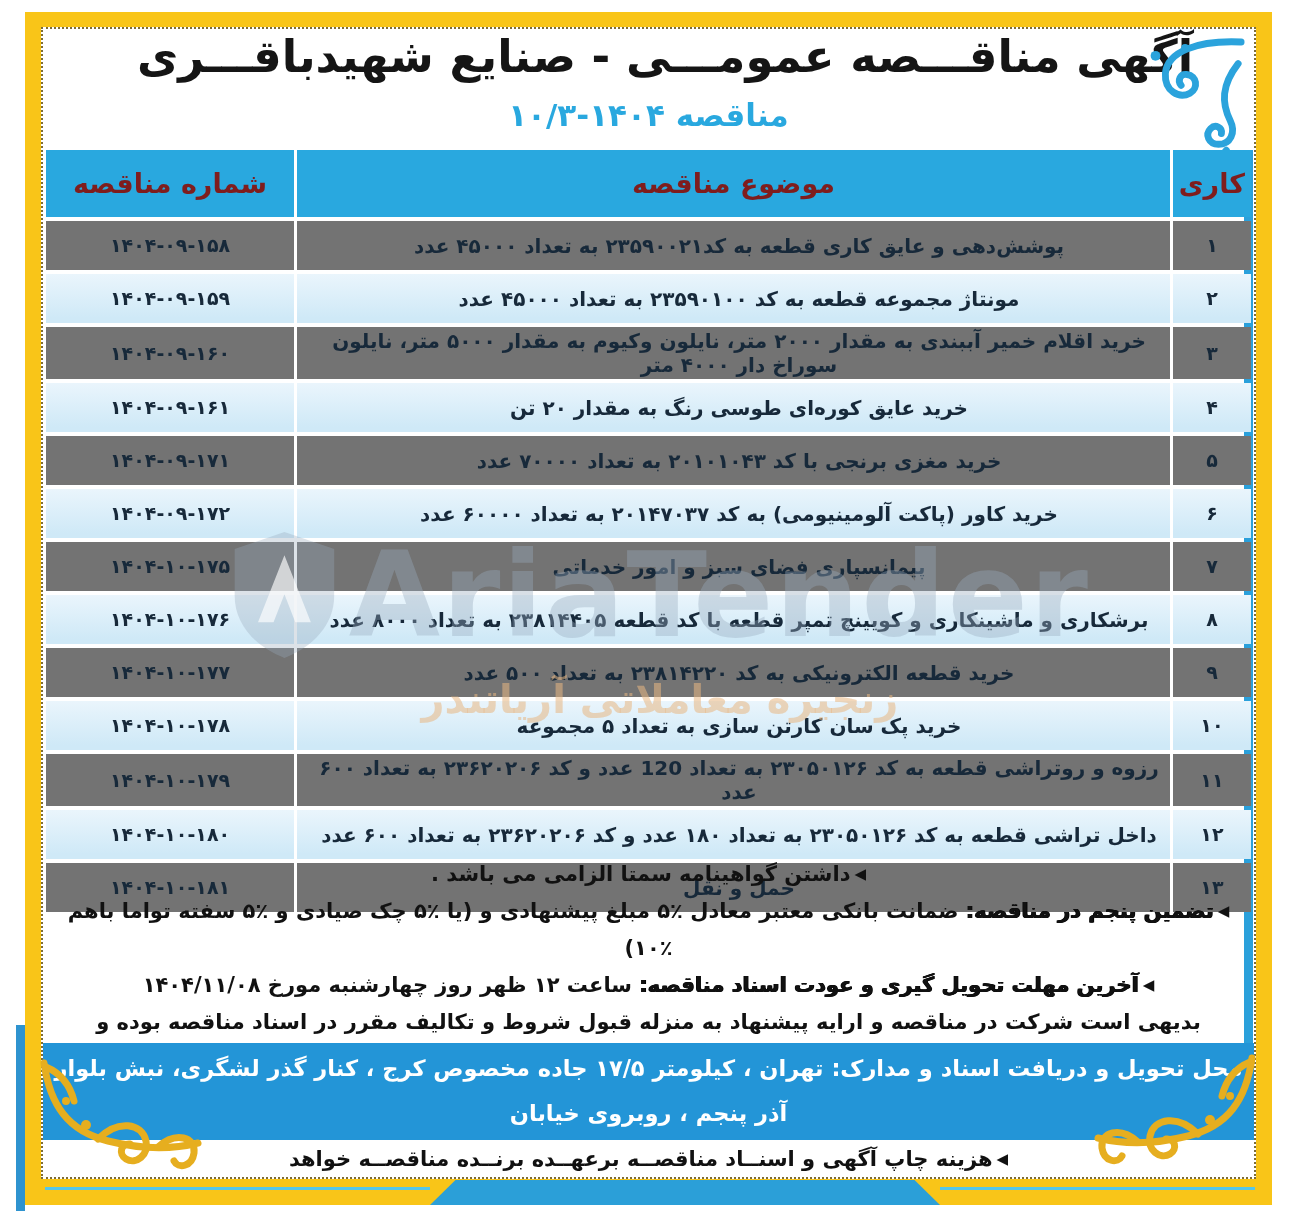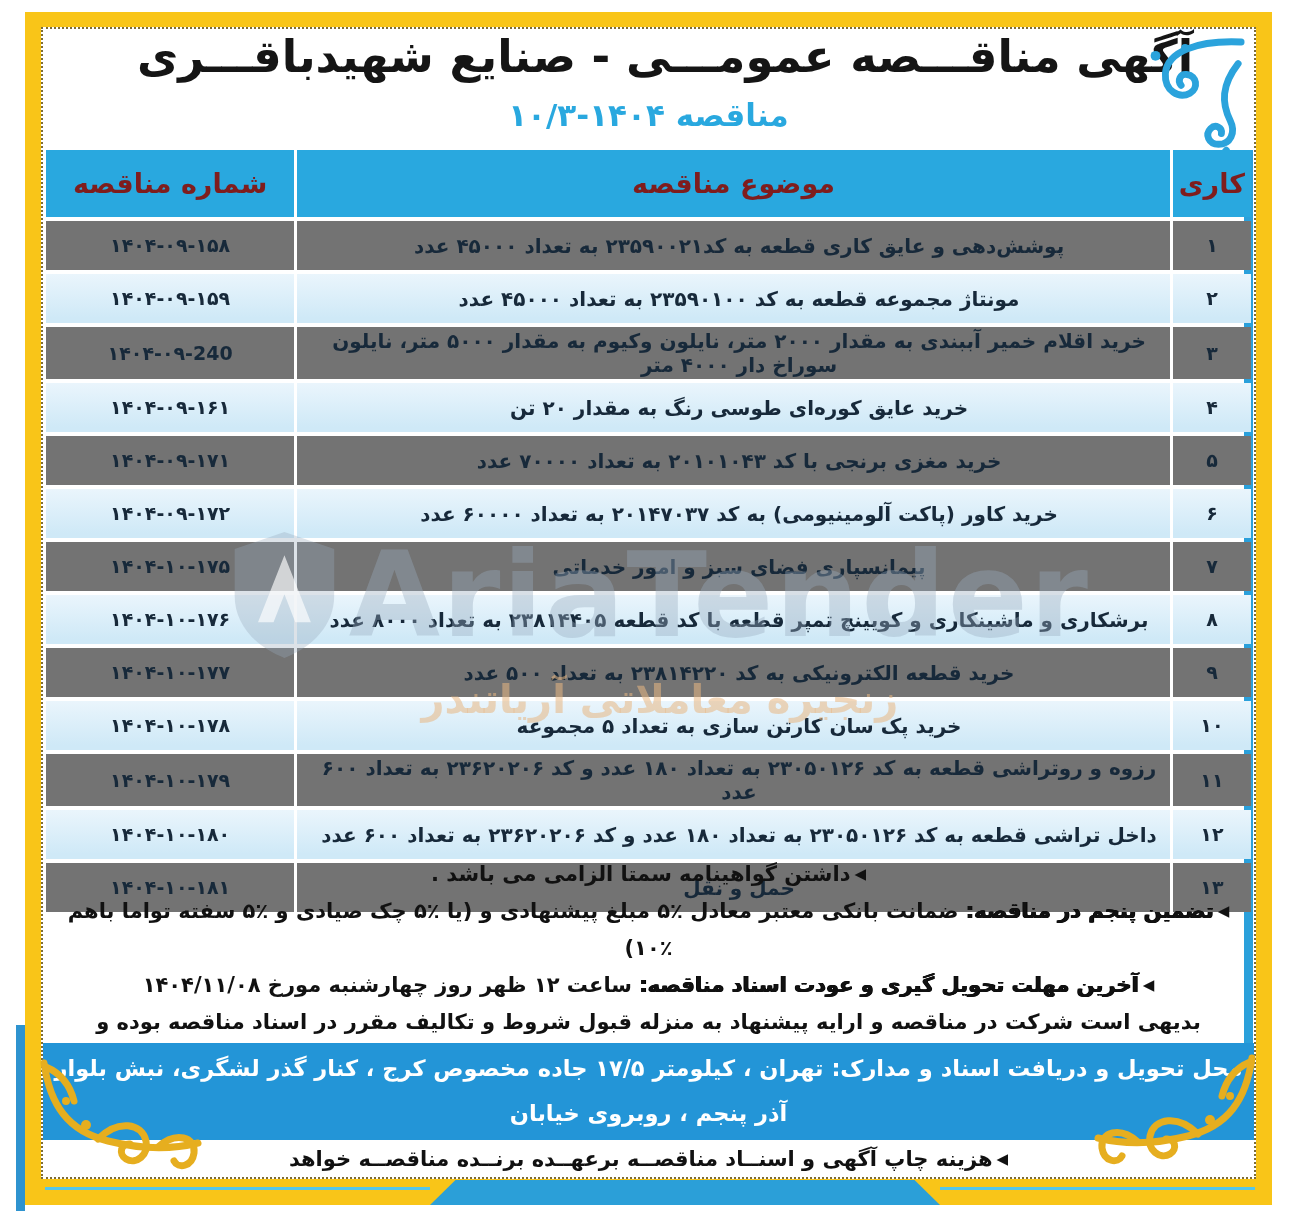--- a/index.html
+++ b/index.html
@@ -102,21 +102,21 @@
             <td class="num">۱۴۰۴-۰۹-۱۵۸</td>
           </tr>
         <tr class="even">
             <td class="idx">۲</td>
             <td class="subject">مونتاژ مجموعه قطعه به کد ۲۳۵۹۰۱۰۰ به تعداد ۴۵۰۰۰ عدد</td>
             <td class="num">۱۴۰۴-۰۹-۱۵۹</td>
           </tr>
         <tr class="odd">
             <td class="idx">۳</td>
             <td class="subject">خرید اقلام خمیر آببندی به مقدار ۲۰۰۰ متر، نایلون وکیوم به مقدار ۵۰۰۰ متر، نایلون سوراخ دار ۴۰۰۰ متر</td>
-            <td class="num">۱۴۰۴-۰۹-240</td>
+            <td class="num">۱۴۰۴-۰۹-۱۶۰</td>
           </tr>
         <tr class="even">
             <td class="idx">۴</td>
             <td class="subject">خرید عایق کوره‌ای طوسی رنگ به مقدار ۲۰ تن</td>
             <td class="num">۱۴۰۴-۰۹-۱۶۱</td>
           </tr>
         <tr class="odd">
             <td class="idx">۵</td>
             <td class="subject">خرید مغزی برنجی با کد ۲۰۱۰۱۰۴۳ به تعداد ۷۰۰۰۰ عدد</td>
             <td class="num">۱۴۰۴-۰۹-۱۷۱</td>
@@ -141,21 +141,21 @@
             <td class="subject">خرید قطعه الکترونیکی به کد ۲۳۸۱۴۲۲۰ به تعداد ۵۰۰ عدد</td>
             <td class="num">۱۴۰۴-۱۰-۱۷۷</td>
           </tr>
         <tr class="even">
             <td class="idx">۱۰</td>
             <td class="subject">خرید پک سان کارتن سازی به تعداد ۵ مجموعه</td>
             <td class="num">۱۴۰۴-۱۰-۱۷۸</td>
           </tr>
         <tr class="odd">
             <td class="idx">۱۱</td>
-            <td class="subject">رزوه و روتراشی قطعه به کد ۲۳۰۵۰۱۲۶ به تعداد ۱۸۰ عدد و کد ۲۳۶۲۰۲۰۶ به تعداد ۶۰۰ عدد</td>
+            <td class="subject">رزوه و روتراشی قطعه به کد ۲۳۰۵۰۱۲۶ به تعداد 120 عدد و کد ۲۳۶۲۰۲۰۶ به تعداد ۶۰۰ عدد</td>
             <td class="num">۱۴۰۴-۱۰-۱۷۹</td>
           </tr>
         <tr class="even">
             <td class="idx">۱۲</td>
             <td class="subject">داخل تراشی قطعه به کد ۲۳۰۵۰۱۲۶ به تعداد ۱۸۰ عدد و کد ۲۳۶۲۰۲۰۶ به تعداد ۶۰۰ عدد</td>
             <td class="num">۱۴۰۴-۱۰-۱۸۰</td>
           </tr>
         <tr class="odd">
             <td class="idx">۱۳</td>
             <td class="subject">حمل و نقل</td>

